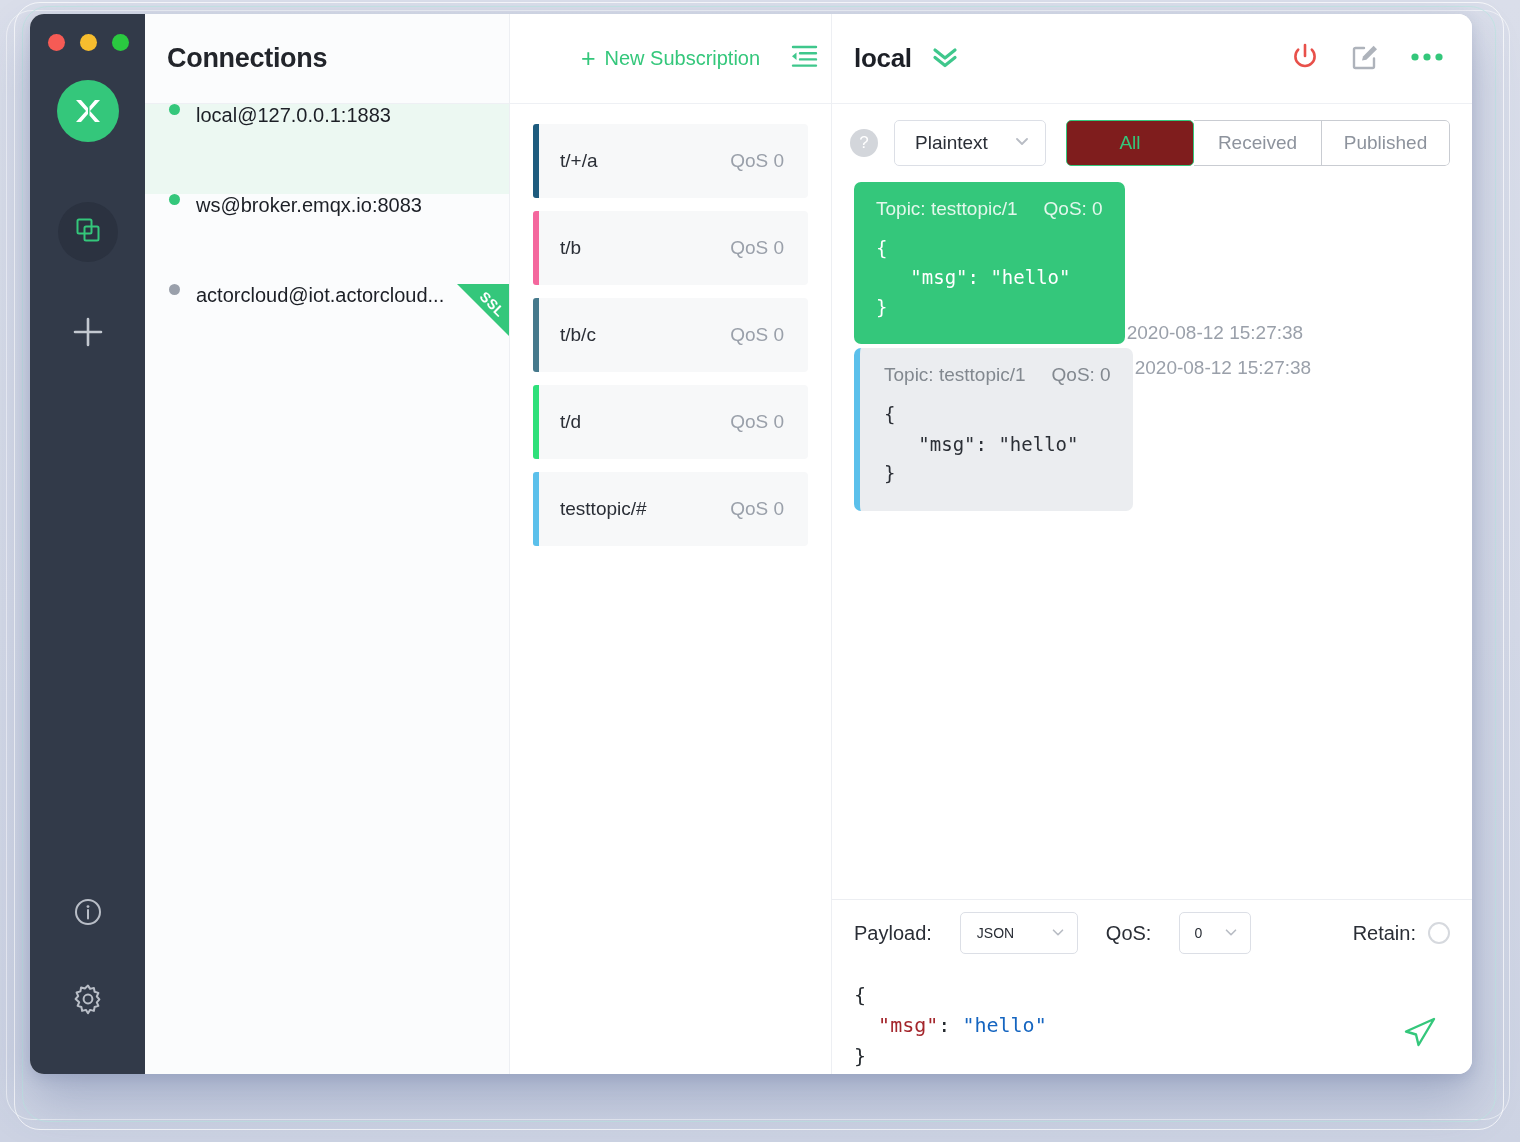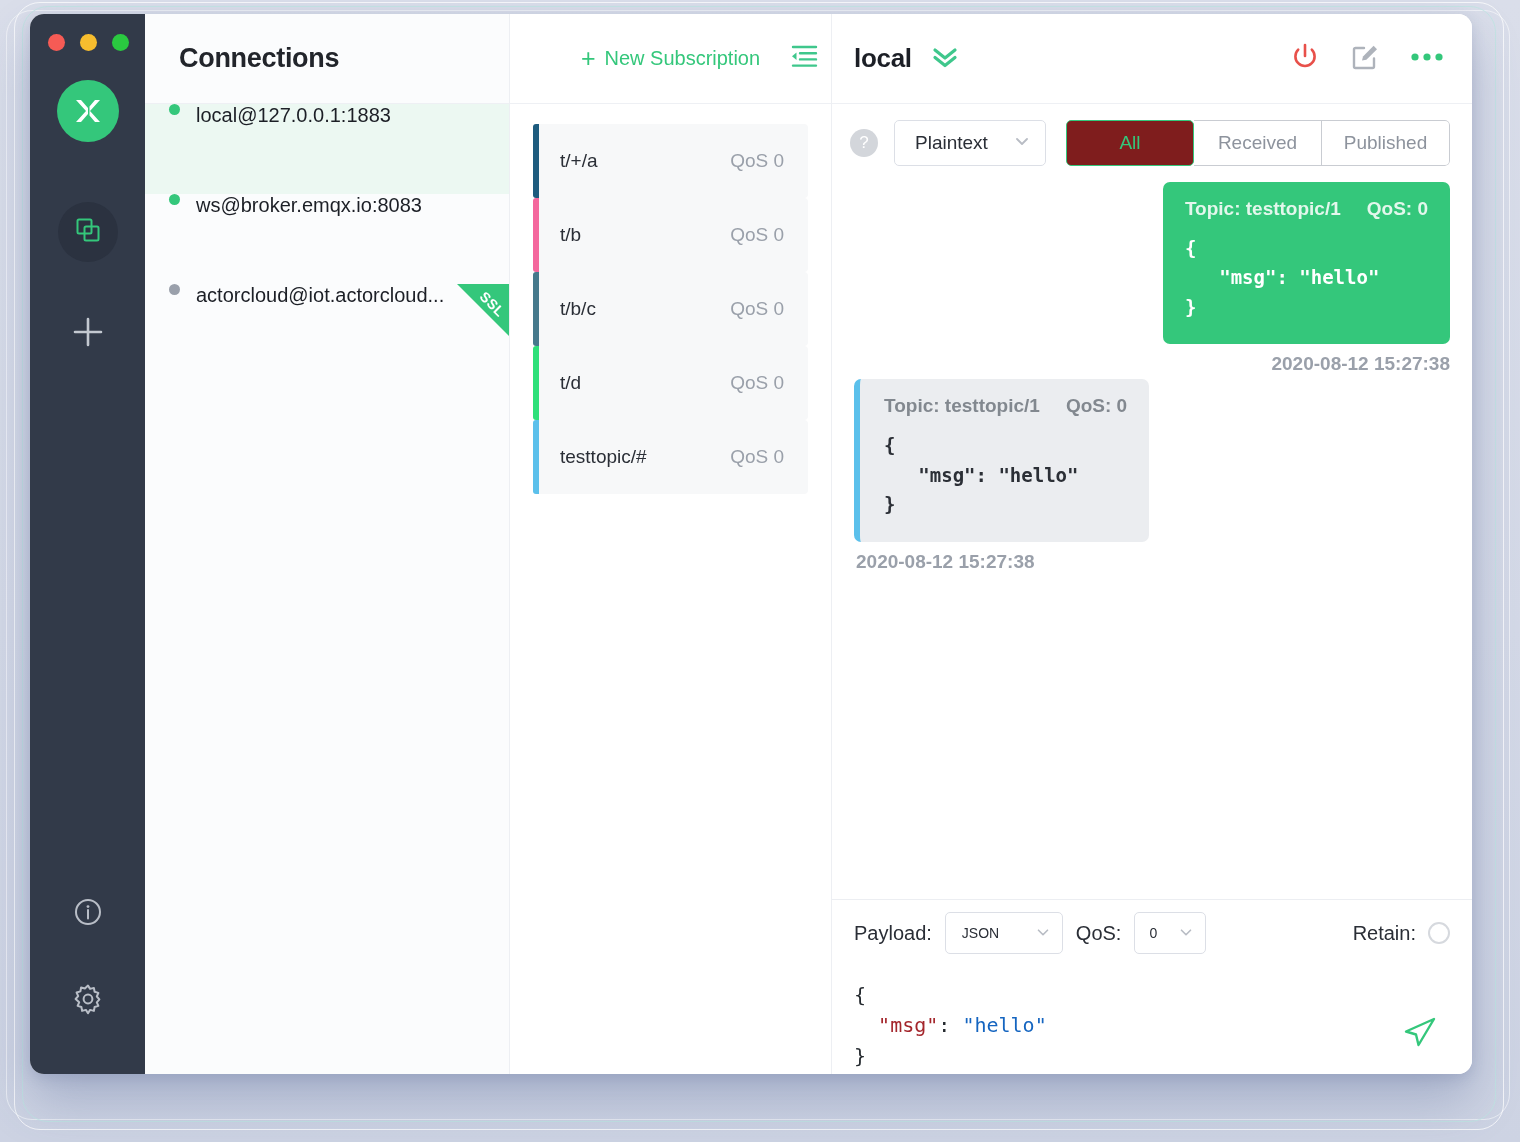--- a/index.html
+++ b/index.html
@@ -83,21 +83,21 @@
   
   .connections {
     width: 365px; flex: 0 0 365px;
     background: #fbfcfd;
     border-right: 1px solid #edeff3;
     display: flex; flex-direction: column;
   }
   .connections-header {
     height: 90px;
     display: flex; align-items: center;
-    padding-left: 34px;
+    padding-left: 22px;
     border-bottom: 1px solid #eef0f4;
   }
   .connections-header .title {
     font-size: 27px; font-weight: bold; color: #22252b;
     letter-spacing: -.3px;
   }
   .conn-item {
     height: 90px;
     display: flex; align-items: flex-start;
     padding-left: 24px;
@@ -140,21 +140,21 @@
     display: flex; align-items: center; justify-content: center;
     border-bottom: 1px solid #eef0f4;
     position: relative;
   }
   .new-sub {
     color: #34c77b; font-size: 20px;
     display: flex; align-items: center; gap: 9px;
   }
   .new-sub .plus { font-size: 25px; line-height: 1; font-weight: 400; }
   .subs-collapse { position: absolute; right: 12px; top: 50%; transform: translateY(-50%); }
-  .subs-list { padding: 20px 23px 0 23px; display: flex; flex-direction: column; }
+  .subs-list { padding: 20px 23px 0 23px; display: flex; flex-direction: column; gap: 13px; }
   .sub-item {
     height: 74px;
     background: #f7f8f9;
     border-radius: 4px;
     display: flex; align-items: center;
     padding: 0 24px 0 27px;
     position: relative;
   }
   .sub-bar {
     position: absolute; left: 0; top: 0; bottom: 0;
@@ -216,21 +216,21 @@
     position: relative; z-index: 2;
   }
 
   .messages {
     flex: 1;
     padding: 0 22px;
     overflow: hidden;
     display: flex; flex-direction: column;
     gap: 4px;
   }
-  .msg-row { display: flex; flex-direction: column; font-weight: bold; }
+  .msg-row { display: flex; flex-direction: row; }
   .msg-row.out { align-items: flex-end; }
   .msg-row.in { align-items: flex-start; }
   .bubble {
     border-radius: 7px;
     padding: 16px 22px 22px 22px;
     max-width: 70%;
     position: relative;
   }
   .bubble.out { background: #34c77b; }
   .bubble.in  { background: #ebedf0; border-left: 6px solid #5bc0eb; padding-left: 24px; }
@@ -243,21 +243,21 @@
     white-space: pre;
   }
   .bubble.out .payload { color: #ffffff; }
   .bubble.in  .payload { color: #2b2f36; }
   .ts { font-size: 19px; color: #9aa0aa; margin: 9px 2px 0 2px; }
   .msg-row.out .ts { margin-right: 0; }
 
   
   .publish { border-top: 1px solid #eceef2; padding: 0 22px; }
   .pub-opts {
-    height: 66px; display: flex; align-items: center; gap: 13px;
+    height: 66px; display: flex; align-items: center; gap: 28px;
     font-size: 20px; color: #2a2e36; text-align: right;
   }
   .pub-opts .lbl { color: #2a2e36; }
   .mini-select {
     border: 1px solid #dcdfe6; border-radius: 5px;
     height: 42px; display: flex; align-items: center; justify-content: space-between;
     padding: 0 10px 0 16px; font-size: 14px; color: #2a2e36; background: #fff;
   }
   .mini-select.payload-sel { min-width: 118px; }
   .mini-select.qos-sel { min-width: 72px; padding-left: 14px; }

